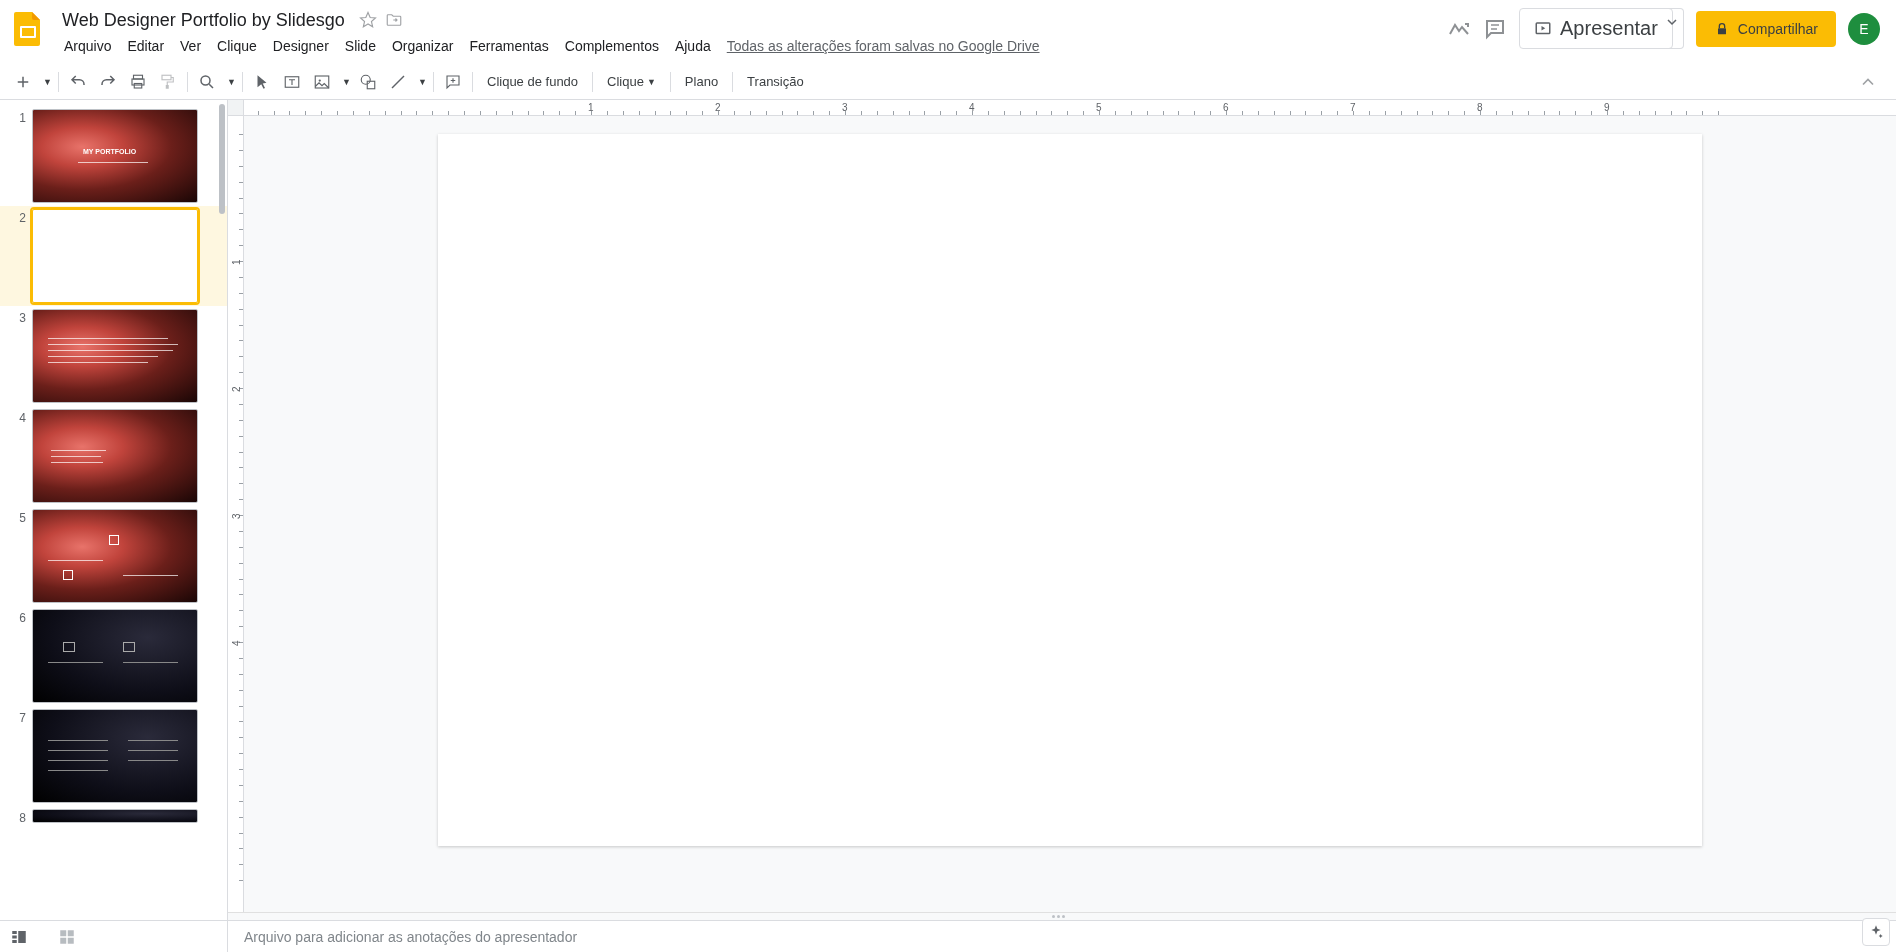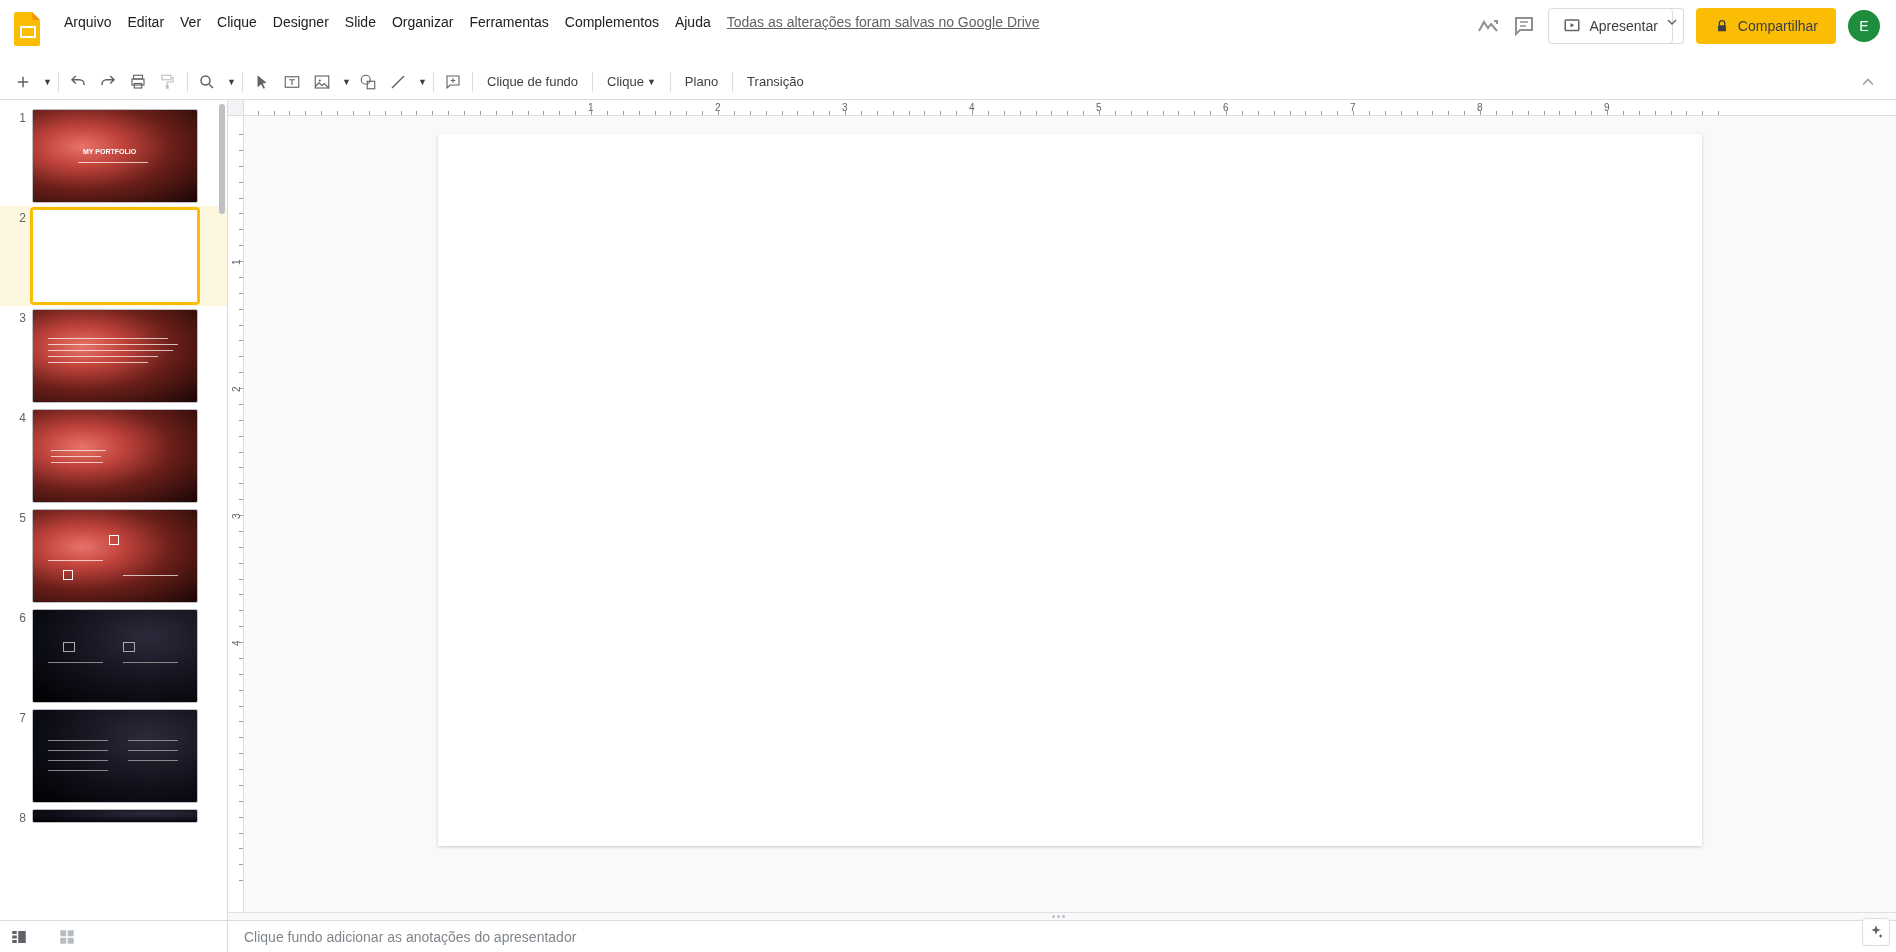--- a/index.html
+++ b/index.html
@@ -11,21 +11,21 @@
 .logo-svg { width: 36px; height: 36px; }
 .title-area { flex: 1; }
 .title-row { display: flex; align-items: center; gap: 8px; height: 24px; }
 .doc-title { font-size: 18px; color: #202124; padding: 2px 6px; }
 .star-icon, .folder-icon { width: 18px; height: 18px; cursor: pointer; opacity: 0.6; }
 .menu-row { display: flex; align-items: center; height: 24px; margin-top: 2px; }
 .menu-item { padding: 4px 8px; font-size: 14px; color: #202124; cursor: pointer; }
 .save-status { font-size: 14px; color: #5f6368; text-decoration: underline; margin-left: 8px; cursor: pointer; }
 .header-right { display: flex; align-items: center; gap: 12px; margin-left: auto; padding-right: 8px; }
 .hr-icon { width: 24px; height: 24px; cursor: pointer; opacity: 0.7; }
-.present-btn { display: flex; align-items: center; gap: 8px; border: 1px solid #dadce0; border-radius: 4px; padding: 8px 14px; cursor: pointer; font-size: 14px; }
+.present-btn { display: flex; align-items: center; gap: 8px; border: 1px solid #dadce0; border-radius: 4px; padding: 8px 14px; cursor: pointer; font-size: 20px; }
 .present-dropdown { border: 1px solid #dadce0; border-left: none; border-radius: 0 4px 4px 0; padding: 8px 6px; cursor: pointer; margin-left: -12px; }
 .share-btn { display: flex; align-items: center; gap: 8px; background: #fbbc04; border-radius: 4px; padding: 10px 18px; cursor: pointer; font-size: 14px; font-weight: 500; color: #3c4043; }
 .avatar { width: 32px; height: 32px; border-radius: 50%; background: #1e8e3e; color: #fff; display: flex; align-items: center; justify-content: center; font-size: 14px; cursor: pointer; }
 
 
 .toolbar { display: flex; align-items: center; border-bottom: 1px solid #dadce0; height: 36px; padding: 0 8px; }
 .tb-btn { display: flex; align-items: center; justify-content: center; min-width: 28px; height: 26px; cursor: pointer; border-radius: 2px; margin: 0 1px; }
 .tb-sep { width: 1px; height: 20px; background: #dadce0; margin: 0 4px; }
 .tb-text-btn { padding: 0 10px; font-size: 13px; color: #3c4043; cursor: pointer; height: 26px; display: flex; align-items: center; }
 .tb-spacer { flex: 1; }
@@ -85,20 +85,30 @@
 <div class="header">
   <div class="logo">
     <svg class="logo-svg" viewBox="0 0 36 36">
       <path d="M6 2 h16 l8 8 v24 a2 2 0 0 1 -2 2 h-22 a2 2 0 0 1 -2 -2 v-30 a2 2 0 0 1 2 -2 z" fill="#fbbc04"></path>
       <path d="M22 2 l8 8 h-6 a2 2 0 0 1 -2 -2 z" fill="#f29900"></path>
       <rect x="10" y="16" width="16" height="12" rx="1" fill="#fff"></rect>
       <rect x="12" y="18" width="12" height="8" fill="#fbbc04"></rect>
     </svg>
   </div>
   <div class="title-area">
+    <div class="title-row">
+      <span class="doc-title">Web Designer Portfolio by Slidesgo</span>
+      <svg class="star-icon" viewBox="0 0 24 24">
+          <path d="M12 17.3l-6.2 3.7 1.6-7L2 9.2l7.1-.6L12 2l2.9 6.6 7.1.6-5.4 4.8 1.6 7z" fill="none" stroke="#5f6368" stroke-width="1.5"></path>
+        </svg>
+      <svg class="folder-icon" viewBox="0 0 24 24">
+          <path d="M3 6a1 1 0 0 1 1-1h5l2 2h9a1 1 0 0 1 1 1v10a1 1 0 0 1-1 1H4a1 1 0 0 1-1-1z" fill="none" stroke="#5f6368" stroke-width="1.5"></path>
+          <path d="M11 12h5m-2-2l2 2-2 2" fill="none" stroke="#5f6368" stroke-width="1.5"></path>
+        </svg>
+    </div>
     <div class="menu-row">
       <span class="menu-item">Arquivo</span>
       <span class="menu-item">Editar</span>
       <span class="menu-item">Ver</span>
       <span class="menu-item">Clique</span>
       <span class="menu-item">Designer</span>
       <span class="menu-item">Slide</span>
       <span class="menu-item">Organizar</span>
       <span class="menu-item">Ferramentas</span>
       <span class="menu-item">Complementos</span>
@@ -520,21 +530,21 @@
         <div class="slide-canvas"></div>
       </div>
     </div>
     <div class="notes-divider">
         <div class="notes-handle">
           <span></span>
           <span></span>
           <span></span>
         </div>
       </div>
-    <div class="notes">Clique fundo adicionar as anotações do apresentador</div>
+    <div class="notes">Arquivo para adicionar as anotações do apresentador</div>
     <div class="explore-btn">
       <svg width="16" height="16" viewBox="0 0 24 24">
           <path d="M12 2l2 5 5 2-5 2-2 5-2-5-5-2 5-2z" fill="#5f6368"></path>
           <path d="M19 15l1 2 2 1-2 1-1 2-1-2-2-1 2-1z" fill="#5f6368"></path>
         </svg>
     </div>
   </div>
 </div>
 
 </body></html>

